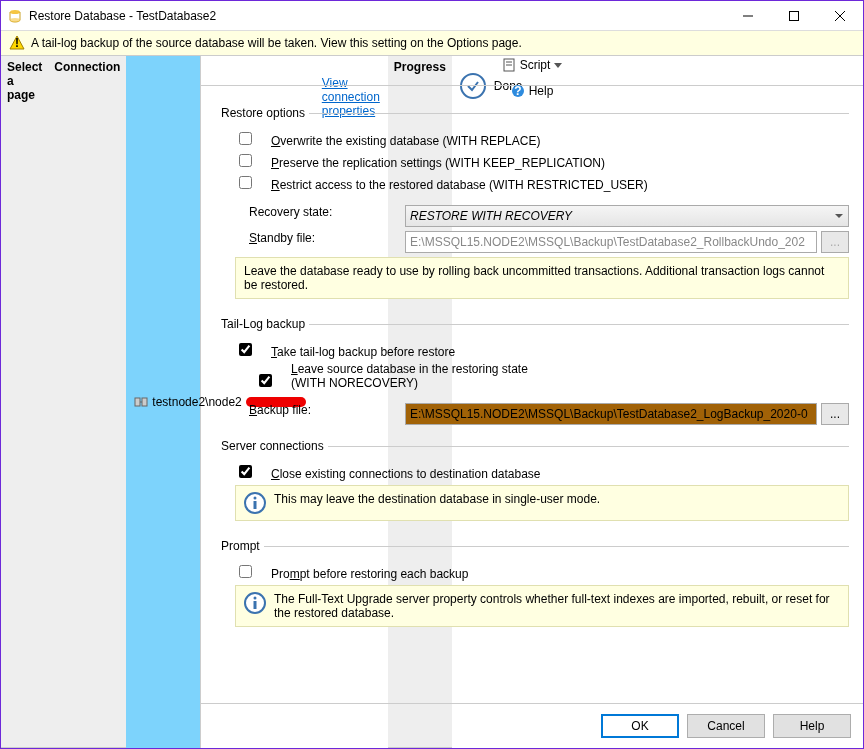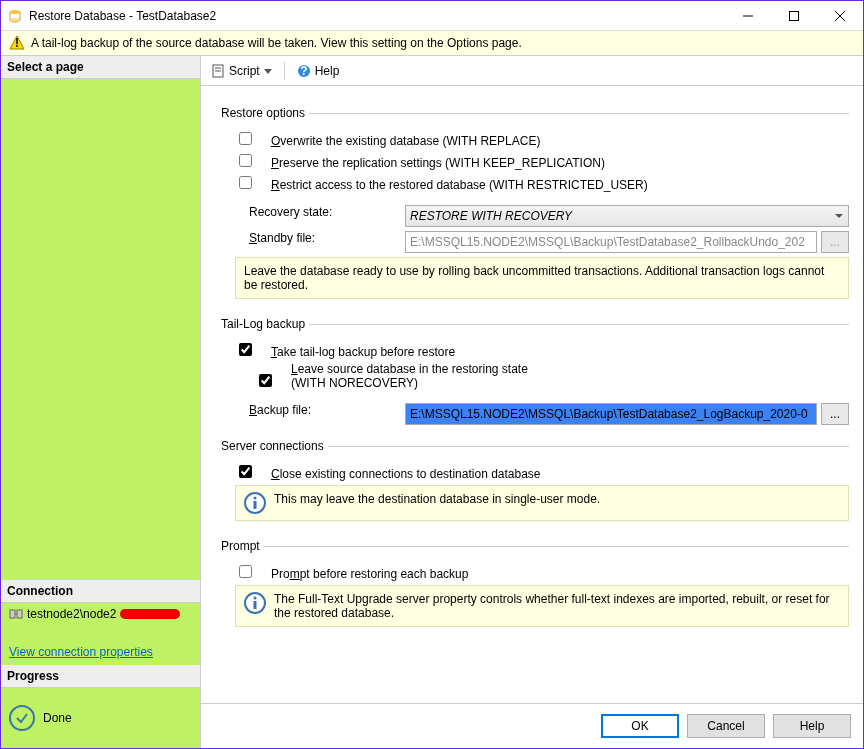--- a/index.html
+++ b/index.html
@@ -5,48 +5,48 @@
   * { box-sizing: border-box; font-family: "Segoe UI", Tahoma, sans-serif; font-size: 12px; }
   body { margin:0; background:#fff; color:#000; }
   .window { width:864px; height:749px; border:1px solid #6d28d9; display:flex; flex-direction:column; background:#fff; position:relative; }
   .titlebar { height:30px; display:flex; align-items:center; padding:0 0 0 6px; background:#fff; border-bottom:1px solid #ddd; }
   .titlebar-icon { width:16px; height:16px; margin-right:6px; }
   .titlebar-text { flex:1; font-size:12px; }
   .win-btns { display:flex; height:100%; }
   .win-btn { width:46px; display:flex; align-items:center; justify-content:center; }
   .warnbar { background:#ffffe1; border-bottom:1px solid #ccc; padding:4px 8px; display:flex; align-items:center; gap:6px; }
   .body { flex:1; display:flex; min-height:0; }
-  .sidebar { width:200px; border-right:1px solid #ccc; display:flex; flex-direction:column; background:#bef264; }
+  .sidebar { width:200px; border-right:1px solid #ccc; display:flex; flex-direction:row; background:#7dd3fc; }
   .side-head { background:#eee; border-bottom:1px solid #ccc; padding:4px 6px; font-weight:bold; }
   .side-list { padding:4px 0; flex:0 0 auto; }
   .side-item { padding:2px 8px 2px 20px; position:relative; cursor:default; }
   .side-item.sel { }
   .side-item::before { content:""; position:absolute; left:4px; top:4px; width:10px; height:10px; border:1px solid #888; border-radius:1px; transform:rotate(45deg) scale(0.4,1); background:#aaa; }
   .side-spacer { flex:1; }
   .conn-line { padding:4px 8px; display:flex; align-items:center; gap:4px; font-size:11px; }
   .conn-icon { width:14px; height:14px; }
   .redact { display:inline-block; width:60px; height:10px; background:#e00; border-radius:5px; }
   .viewprops { padding:20px 8px 6px; }
   .viewprops a { color:#0066cc; text-decoration:underline; cursor:pointer; }
   .prog-body { padding:16px 8px; display:flex; align-items:center; gap:8px; height:60px; }
   .done-circle { width:26px; height:26px; border:2px solid #3b73af; border-radius:50%; display:flex; align-items:center; justify-content:center; color:#3b73af; }
   .main { flex:1; display:flex; flex-direction:column; min-width:0; }
-  .toolbar { height:30px; border-bottom:1px solid #ccc; display:flex; align-items:center; gap:4px; padding:0 6px; }
+  .toolbar { height:30px; border-bottom:1px solid #ccc; display:flex; align-items:center; gap:4px; padding:0 6px;flex-direction:column; }
   .tb-btn { display:flex; align-items:center; gap:4px; padding:2px 4px; }
   .tb-sep { width:1px; height:18px; background:#ccc; margin:0 4px; }
   .content { flex:1; overflow:auto; padding:12px 14px 4px 20px; }
   fieldset.grp { border:none; border-top:1px solid #ccc; margin:8px 0 4px; padding:6px 0 2px 14px; }
   fieldset.grp > legend { padding:0 4px 0 0; margin-left:-14px; color:#000; }
   .row { display:flex; align-items:flex-end; margin:3px 0; gap:16px; }
   .chk { width:13px; height:13px; accent-color:#000; }
   .u { text-decoration:underline; }
   .kv { display:flex; align-items:flex-start; margin:4px 0; }
   .kv .k { width:170px; padding-left:14px; }
   .kv .v { flex:1; }
-  select.wide, input.wide { width:100%; height:22px; border:1px solid #aaa; padding:0 4px; background:#3b82f6; }
+  select.wide, input.wide { width:100%; height:22px; border:1px solid #aaa; padding:0 4px; background:#a16207; }
   select.wide { appearance:none; background:#eee linear-gradient(#f5f5f5,#e5e5e5); padding-right:18px;font-style:italic; }
   .sel-wrap { position:relative; flex:1; }
   .sel-wrap::after { content:""; position:absolute; right:6px; top:9px; border:4px solid transparent; border-top-color:#555; pointer-events:none; }
   input.disabled { background:#fff; color:#888; }
   .browse { width:28px; height:22px; border:1px solid #aaa; background:#e8e8e8; margin-left:4px; text-align:center; line-height:18px; }
   .infobox { background:#ffffe1; border:1px solid #e0e0b0; padding:6px 8px; margin:4px 0 8px 0; display:flex; gap:8px; align-items:flex-start; }
   .info-i { width:22px; height:22px; flex:0 0 22px; }
   .indent1 { margin-left:20px; }
   .footer { border-top:1px solid #ccc; padding:10px 12px; display:flex; justify-content:flex-end; gap:8px; }
   .btn { width:78px; height:24px; border:1px solid #adadad; background:#e1e1e1; }

